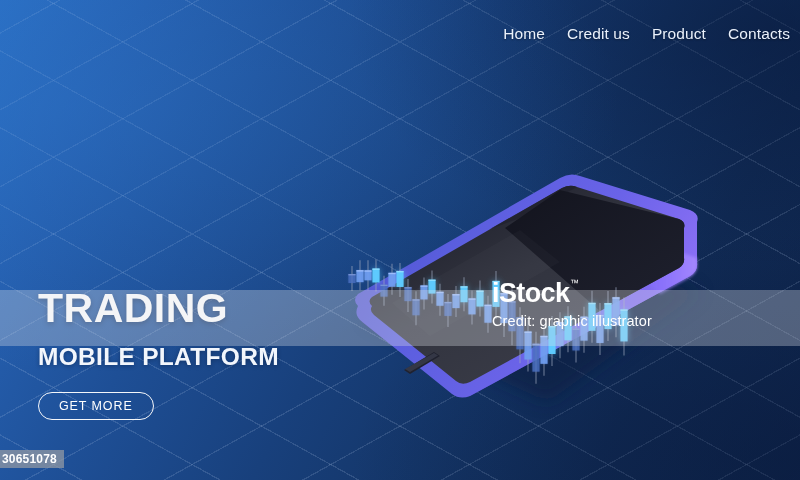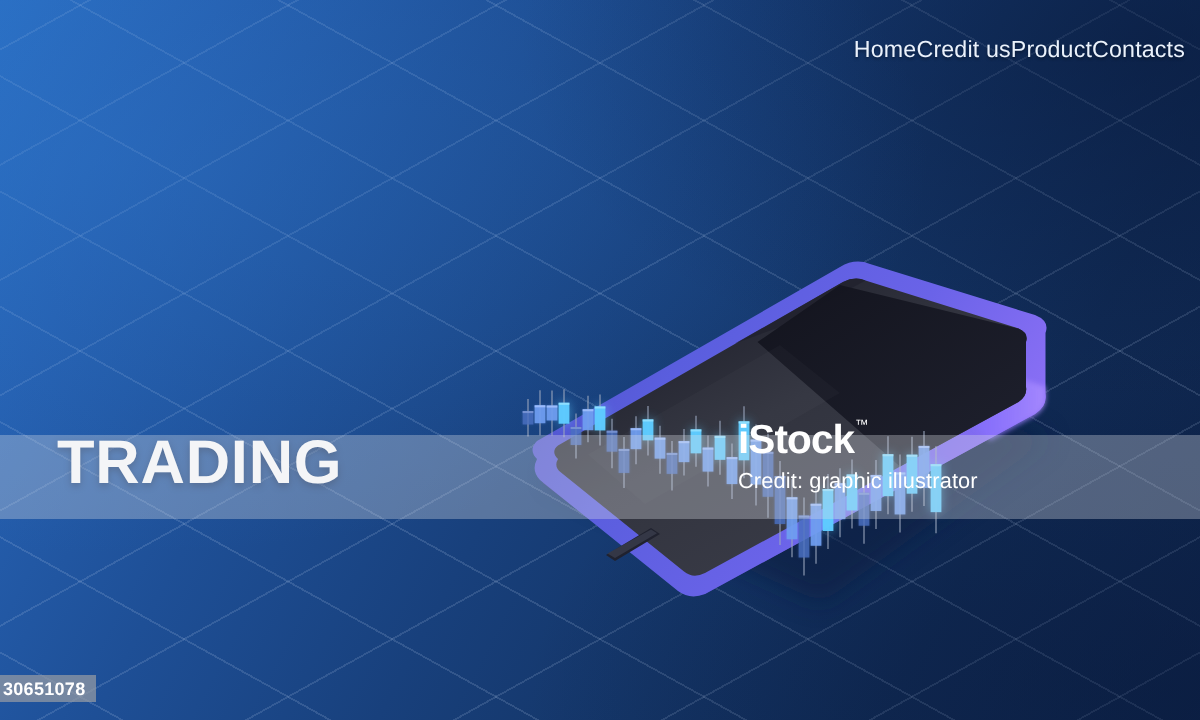--- a/index.html
+++ b/index.html
@@ -46,21 +46,21 @@
     background:
       radial-gradient(120% 95% at 8% 22%, rgba(46,116,200,0.40) 0%, rgba(46,116,200,0.0) 58%),
       radial-gradient(85% 80% at 96% 6%, rgba(8,24,58,0.55) 0%, rgba(8,24,58,0) 62%),
       radial-gradient(90% 80% at 98% 96%, rgba(8,24,58,0.45) 0%, rgba(8,24,58,0) 60%);
     pointer-events:none;
   }
 
   
   nav {
     position:absolute; top:25px; right:10px;
-    display:flex; align-items:center; 
+    display:flex; align-items:center; gap:22px;
     z-index:40;
   }
   nav a {
     color:#eaf1fb; font-size:15.5px; letter-spacing:0.1px;
     text-decoration:none; white-space:nowrap;
     text-shadow:0 1px 2px rgba(0,0,0,0.35);
   }
 
   
   .hero { position:absolute; left:38px; top:288px; z-index:40; }
@@ -373,20 +373,22 @@
 
   <nav>
     <a href="#">Home</a>
     <a href="#">Credit us</a>
     <a href="#">Product</a>
     <a href="#">Contacts</a>
   </nav>
 
   <div class="hero">
     <h1>TRADING</h1>
+    <h2>MOBILE PLATFORM</h2>
+    <button class="cta">GET MORE</button>
   </div>
 
   <div class="wm-band"></div>
   <div class="wm-inner">
     <div class="wm-logo">
       <span>iStock</span>
       <span class="wm-tm">™</span>
     </div>
     <div class="wm-credit">Credit: graphic illustrator</div>
   </div>

